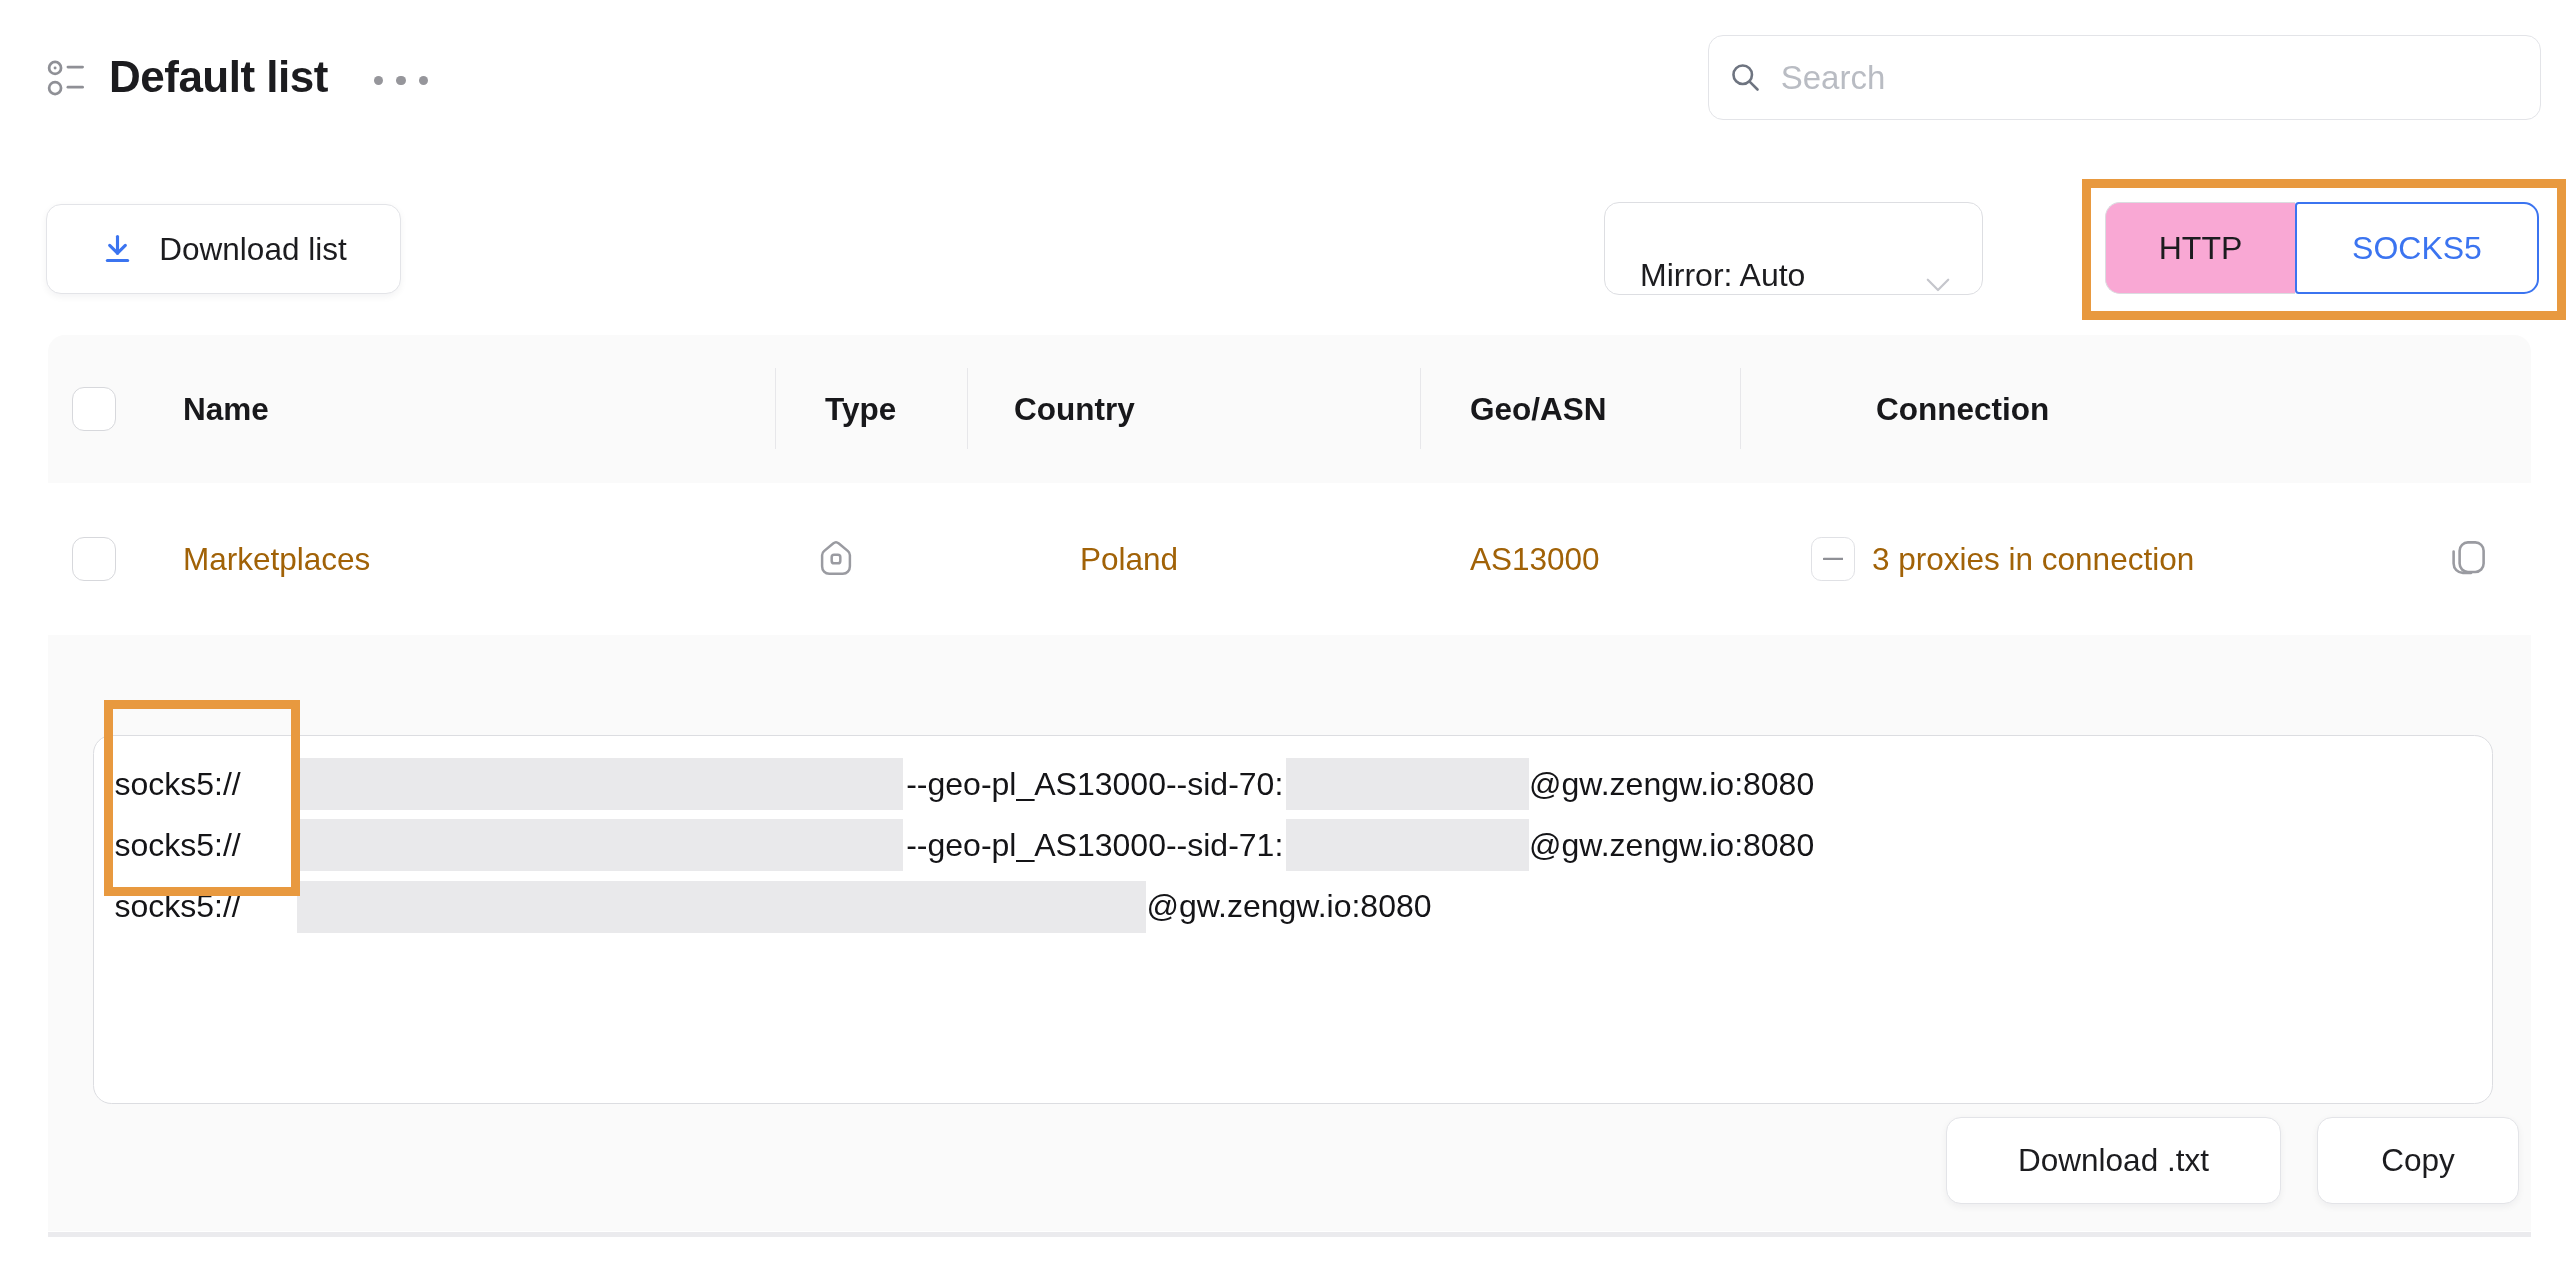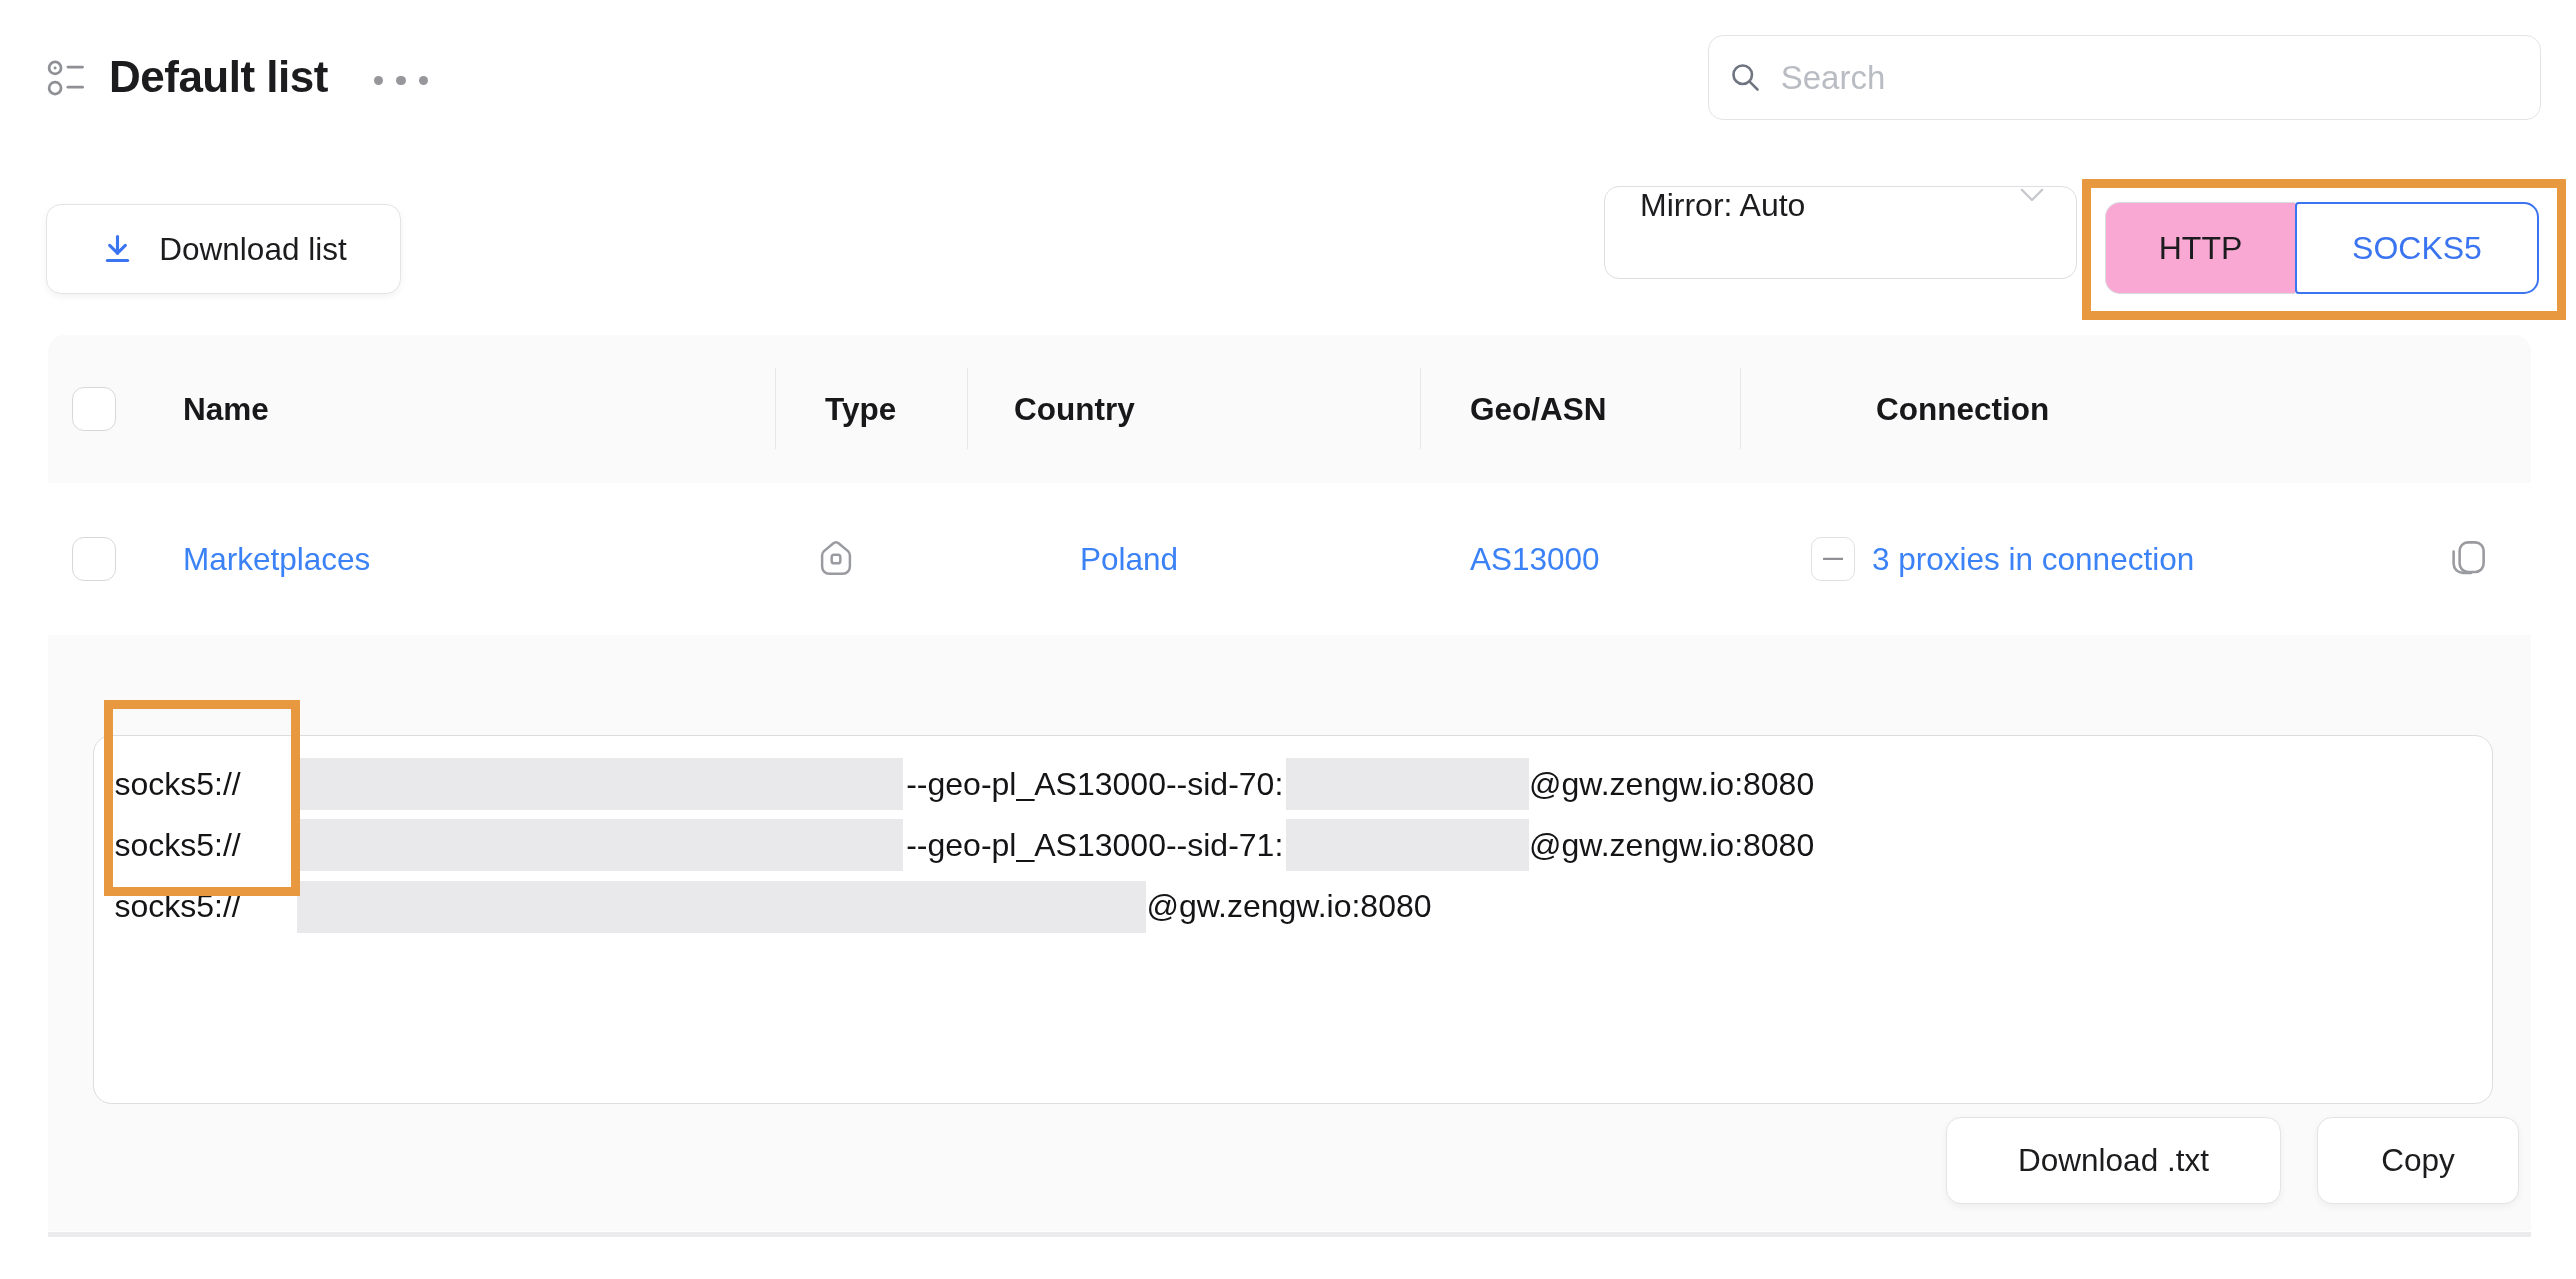--- a/index.html
+++ b/index.html
@@ -26,23 +26,23 @@
   
   .btn {
     background:#fff; border:1.9px solid #e3e4e8; border-radius:15px;
     display:flex; align-items:center; justify-content:center;
     font-size:31.5px; color:#1c1c1f; cursor:pointer;
     box-shadow:0 2.8px 7.4px rgba(20,20,30,0.05);
   }
   .dl-btn { left:46px; top:204px; width:355px; height:90px; gap:24px; }
 
   .mirror-select {
-    left:1604px; top:186px; width:473px; height:93px;
+    left:1604px; top:202px; width:379px; height:93px;
     border:1.9px solid #dddee2; border-radius:15px; background:#fff;
-    display:flex; align-items:flex-start; padding:0 31.5px 0 35px; cursor:pointer;
+    display:flex; align-items:flex-end; padding:0 31.5px 0 35px; cursor:pointer;
   }
   .mirror-label { font-size:32px; flex:1; }
 
   .orange-box-toggle {
     left:2082px; top:179px; width:484px; height:141px;
     border:9.3px solid #E8993F; background:transparent; pointer-events:none;
   }
   .seg-http {
     left:2105px; top:202px; width:190px; height:92px;
     background:#f9a8d4; border:1.9px solid #dbdce0; border-right:none;
@@ -66,21 +66,21 @@
     font-size:31.5px; font-weight:700; color:#18181b; }
   .vsep { position:absolute; top:33px; width:0.9px; height:81px; background:#e7e7ea; }
 
   .chk {
     position:absolute; width:44px; height:44px; background:#fff;
     border:1.9px solid #d7d8dc; border-radius:12px; cursor:pointer;
   }
 
   .tbl-row { left:48px; top:483px; width:2483px; height:152px; background:#fff; }
   .tbl-row .cell { position:absolute; top:0; height:152px; display:flex; align-items:center;
-    font-size:31.5px; color:#3b82f6; }
+    font-size:31.5px; color:#a16207; }
 
   .flag { width:48px; height:33px; border-radius:2.8px; overflow:hidden; display:inline-block; }
   .flag .t { width:100%; height:50%; background:#f1f1f3; }
   .flag .b { width:100%; height:50%; background:#d1303f; }
 
   .mini-btn {
     position:absolute; width:44px; height:44px; top:54px;
     background:#fff; border:1.9px solid #e0e1e5; border-radius:10.2px;
     display:flex; align-items:center; justify-content:center; cursor:pointer;
   }

